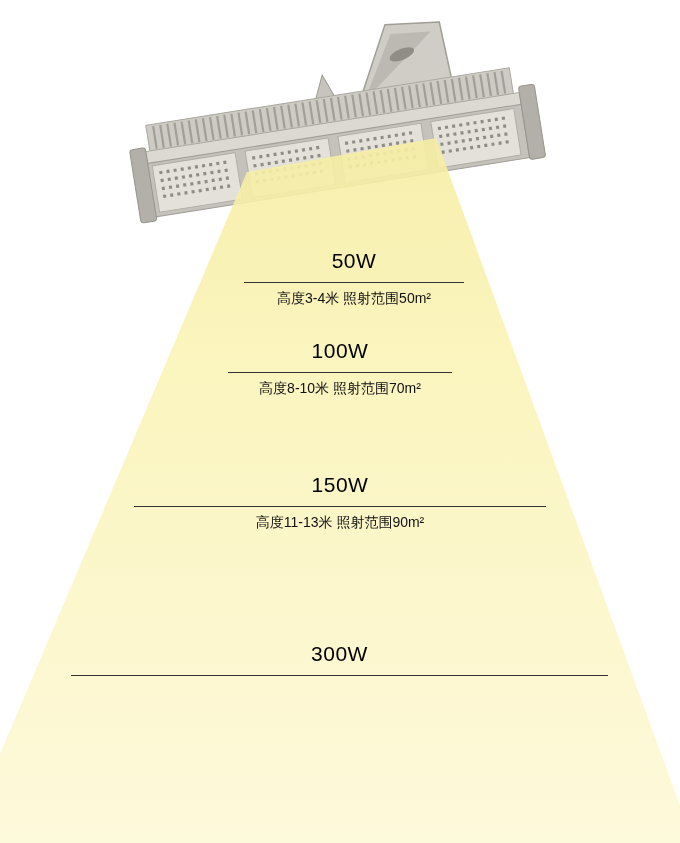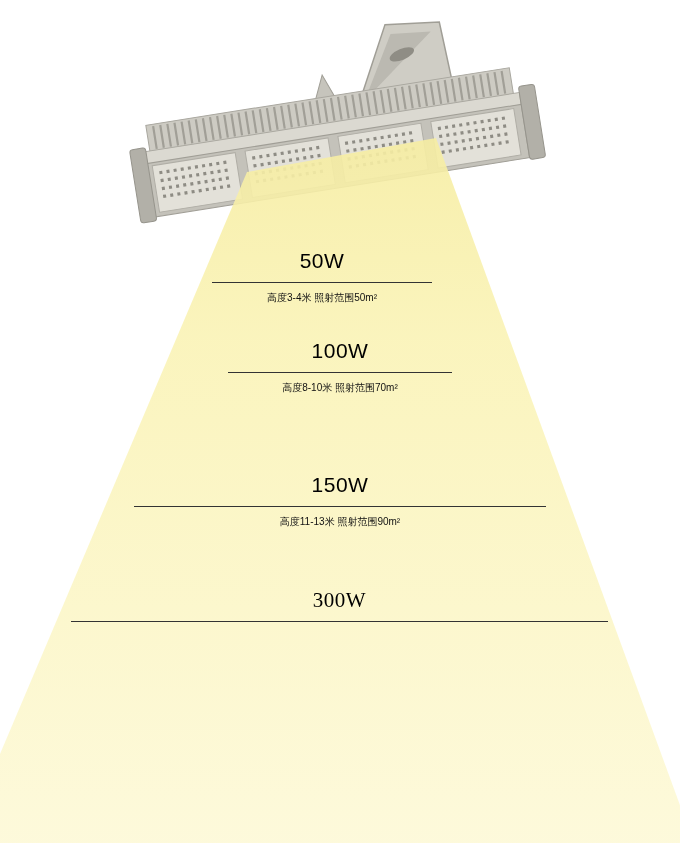--- a/index.html
+++ b/index.html
@@ -29,31 +29,31 @@
     padding-bottom:8px;
     white-space:nowrap;
   }
   .rule{
     width:100%;
     height:0;
     border-top:1px solid #333;
   }
   .desc{
     margin-top:7px;
-    font-size:10px;
+    font-size:14px;
     line-height:16px;
     color:#111;
     white-space:nowrap;
   }
   
-  .level-1{left:212px; top:248px; width:220px;text-align:center;}
+  .level-1{left:244px; top:248px; width:220px;text-align:center;}
   .level-2{left:228px; top:338px; width:224px;}
   .level-3{left:134px; top:432px; width:412px;margin-top:40px;}
   .level-4{left:161px; top:530px; width:357px;}
-  .level-5{left:71px;  top:587px; width:537px;font-family:Liberation Serif, serif;}
+  .level-5{left:71px;  top:641px; width:537px;}
 </style>
 </head>
 <body>
 
 <div class="page">
 
   <svg class="scene" viewBox="0 0 680 843" xmlns="http://www.w3.org/2000/svg">
     <defs>
       <linearGradient id="beamGrad" x1="0" y1="0" x2="0" y2="1">
         <stop offset="0" stop-color="#f6eda2"></stop>

